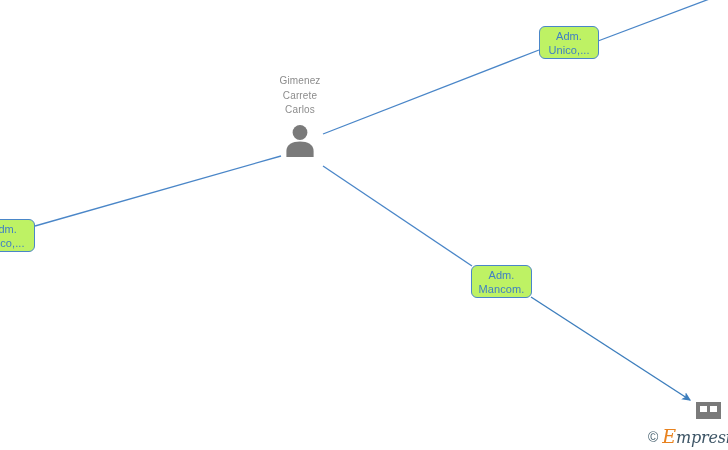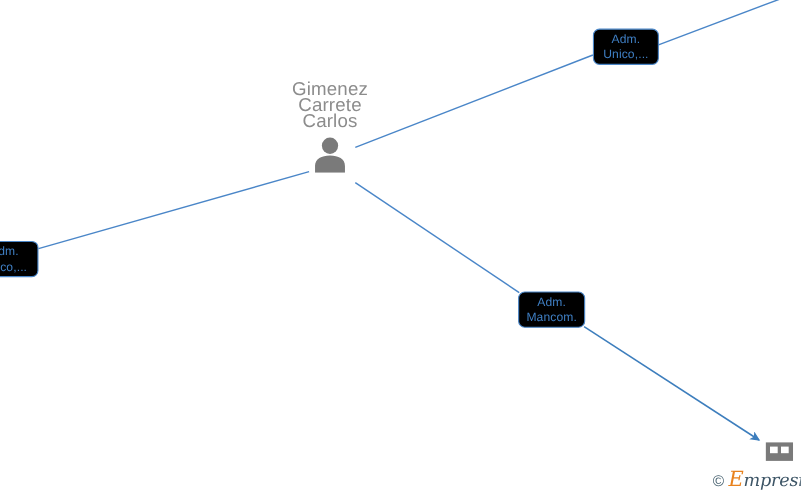--- a/index.html
+++ b/index.html
@@ -36,41 +36,41 @@
   
   .person-node {
     position: absolute;
     left: 256px;
     top: 74px;
     width: 88px;
     text-align: center;
   }
   .person-label {
     color: #8c8c8c;
-    font-size: 17px;
+    font-size: 10px;
     line-height: 14.5px;
     letter-spacing: 0.15px;
     white-space: pre-line;
   }
   .person-avatar {
     width: 88px;
     height: 44px;
     margin-top: 5px;
     display: flex;
     align-items: flex-start;
     justify-content: center;
   }
 
   
   .rel-box {
     position: absolute;
     box-sizing: border-box;
     border: 1.4px solid #4a86c8;
     border-radius: 6px;
-    background: #000000;
+    background: #bef264;
     color: #3f7fc4;
     font-size: 11px;
     line-height: 14px;
     text-align: center;
     padding-top: 2px;
     white-space: pre-line;
     letter-spacing: 0.1px;
   }
   .rel-box-unico-top {
     left: 539px;

